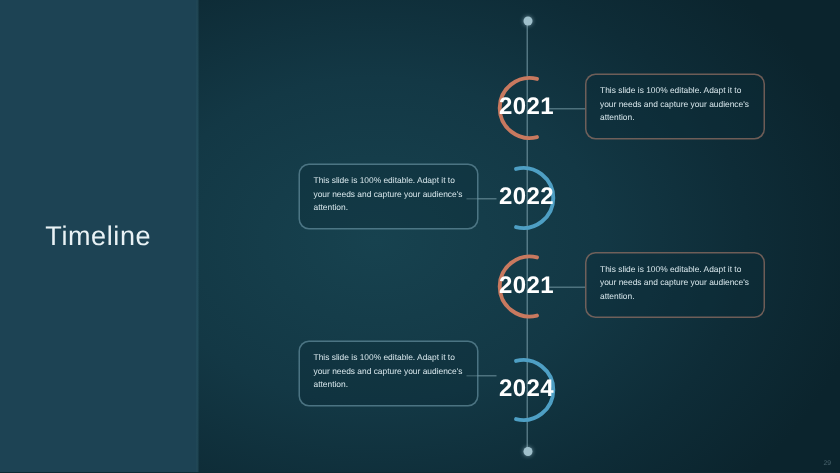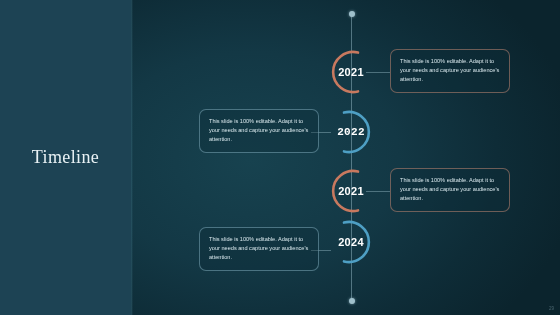--- a/index.html
+++ b/index.html
@@ -15,21 +15,21 @@
     overflow:hidden;
     background:
       radial-gradient(ellipse 330px 240px at 250px 160px, #17424f 0%, #133845 45%, #0e2c37 75%, #0b242d 100%);
   }
 
   
   .left-panel {
     position:absolute; left:0; top:0;
     width:131px; height:315px;
     background:#1d4354;
-    display:flex; align-items:center; justify-content:center;font-family:Liberation Serif, serif;
+    display:flex; align-items:center; justify-content:center;
   }
   .left-panel-title {
     font-size:18px;
     font-weight:300;
     letter-spacing:0.4px;
     color:#e9f2f5;
     white-space:nowrap;
   }
 
   
@@ -62,21 +62,21 @@
     position:absolute;
     width:46px; height:46px;
     left:328px;
   }
   .node svg { position:absolute; left:0; top:0; overflow:visible; }
   .node-year {
     position:absolute;
     left:0; top:0;
     width:46px; height:46px;
     display:flex; align-items:center; justify-content:center;
-    font-size:11px; font-weight:bold;
+    font-size:16px; font-weight:bold;
     color:#ffffff;
     letter-spacing:.3px;
   }
 
   
   .connector {
     position:absolute;
     height:1px;
     background:rgba(150,186,198,.45);
   }
@@ -122,21 +122,21 @@
     <svg width="46" height="46" viewBox="0 0 46 46">
       <path d="M30 3.6 A20 20 0 1 0 30 42.4" fill="none" stroke="#c8795f" stroke-width="2.6" stroke-linecap="round"></path>
     </svg>
     <div class="node-year">2021</div>
   </div>
   <div class="connector" style="left:366px; top:72px; width:24px;"></div>
   <div class="callout warm" style="left:390px; top:49px;">
     <span>This slide is 100% editable. Adapt it to your needs and capture your audience's attention.</span>
   </div>
 
-  <div class="node" style="top:109px;font-family:Liberation Mono, monospace;">
+  <div class="node" style="top:109px;">
     <svg width="46" height="46" viewBox="0 0 46 46">
       <path d="M16 3.6 A20 20 0 1 1 16 42.4" fill="none" stroke="#4e9fc4" stroke-width="2.6" stroke-linecap="round"></path>
     </svg>
     <div class="node-year">2022</div>
   </div>
   <div class="connector" style="left:311px; top:132px; width:20px;"></div>
   <div class="callout" style="left:199px; top:109px;">
     <span>This slide is 100% editable. Adapt it to your needs and capture your audience's attention.</span>
   </div>
 
@@ -144,21 +144,21 @@
     <svg width="46" height="46" viewBox="0 0 46 46">
       <path d="M30 3.6 A20 20 0 1 0 30 42.4" fill="none" stroke="#c8795f" stroke-width="2.6" stroke-linecap="round"></path>
     </svg>
     <div class="node-year">2021</div>
   </div>
   <div class="connector" style="left:366px; top:191px; width:24px;"></div>
   <div class="callout warm" style="left:390px; top:168px;">
     <span>This slide is 100% editable. Adapt it to your needs and capture your audience's attention.</span>
   </div>
 
-  <div class="node" style="top:219px;">
+  <div class="node" style="top:237px;">
     <svg width="46" height="46" viewBox="0 0 46 46">
       <path d="M16 3.6 A20 20 0 1 1 16 42.4" fill="none" stroke="#4e9fc4" stroke-width="2.6" stroke-linecap="round"></path>
     </svg>
     <div class="node-year">2024</div>
   </div>
   <div class="connector" style="left:311px; top:250px; width:20px;"></div>
   <div class="callout" style="left:199px; top:227px;">
     <span>This slide is 100% editable. Adapt it to your needs and capture your audience's attention.</span>
   </div>
 

